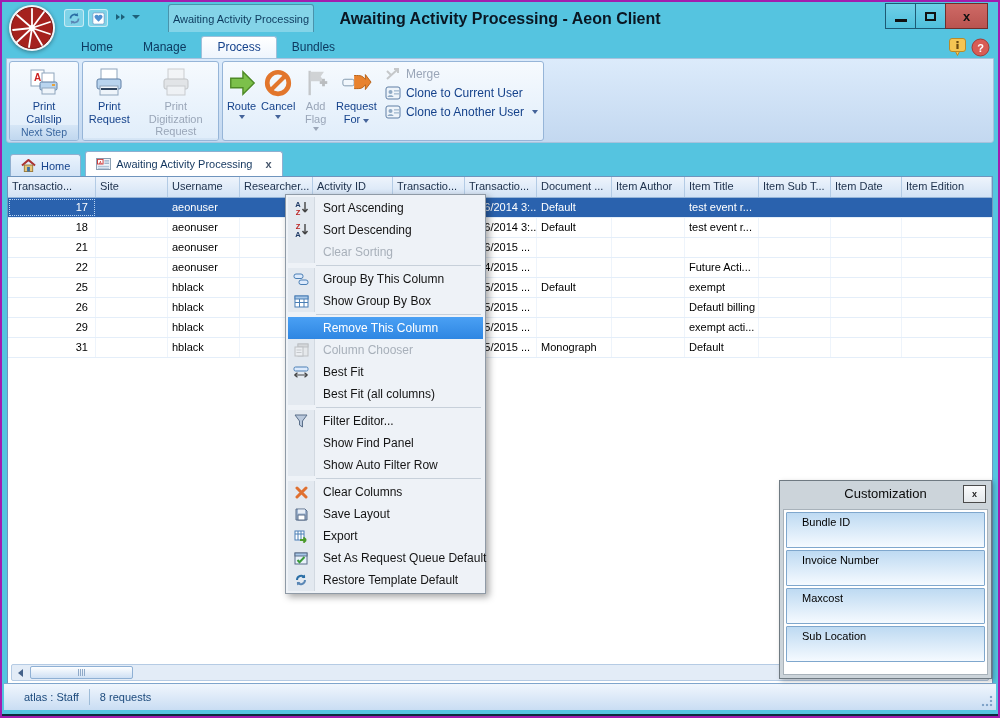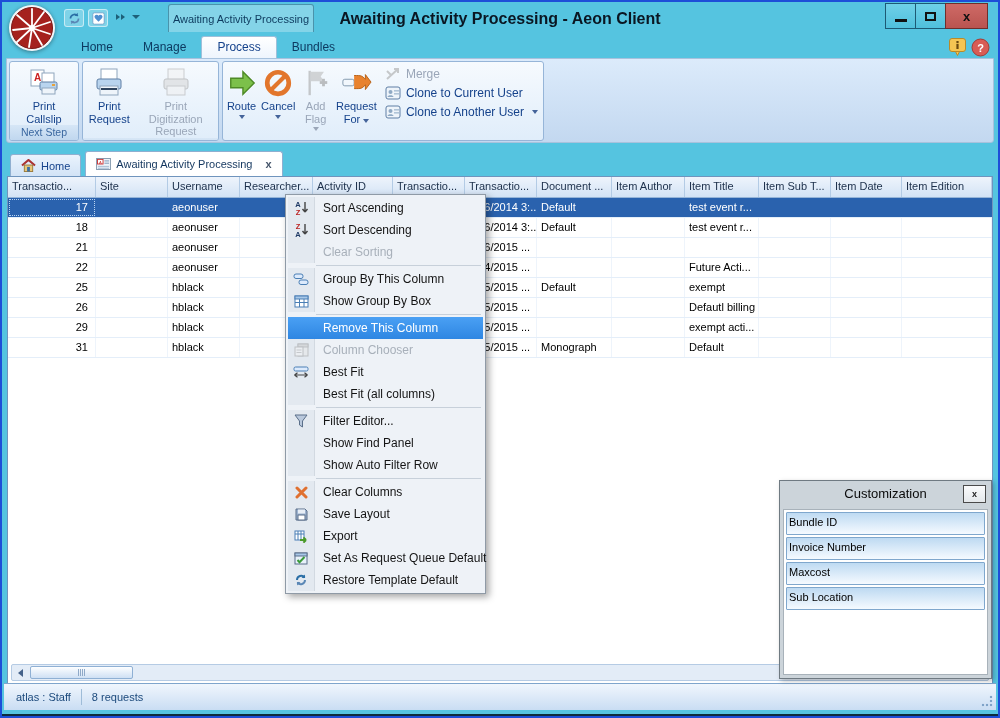--- a/index.html
+++ b/index.html
@@ -1,17 +1,17 @@
 <!DOCTYPE html>
 <html><head>
 <meta charset="utf-8">
 <style>
 * { margin:0; padding:0; box-sizing:border-box; }
 body { font-family:"Liberation Sans", sans-serif; background:#333; }
-.window { position:relative; width:1000px; height:718px; background:#55c4e0; border:2px solid #1d4ed8; overflow:hidden; }
+.window { position:relative; width:1000px; height:718px; background:#55c4e0; border:2px solid #a21caf; overflow:hidden; }
 
 
 .titlebar { position:relative; height:32px; }
 .logo { position:absolute; left:6px; top:2px; width:48px; height:48px; z-index:30; filter:drop-shadow(0 1px 2px rgba(0,0,0,.4)); }
 .qat { position:absolute; left:62px; top:7px; display:flex; gap:4px; align-items:center; }
 .qat-btn { width:20px; height:18px; border:1px solid rgba(255,255,255,.55); border-radius:3px; background:rgba(255,255,255,.25); display:flex; align-items:center; justify-content:center; }
 .chevrons { position:absolute; left:114px; top:12px; display:flex; gap:7px; align-items:center; }
 .tri-r { width:0; height:0; border-top:3px solid transparent; border-bottom:3px solid transparent; border-left:4px solid #1e6079; }
 .tri-d { width:0; height:0; border-left:4px solid transparent; border-right:4px solid transparent; border-top:4px solid #1e6079; }
 .active-doc { position:absolute; left:166px; top:2px; width:146px; height:28px; background:rgba(255,255,255,.28); border:1px solid rgba(18,82,110,.5); border-bottom:none; border-radius:3px 3px 0 0; display:flex; align-items:center; justify-content:center; font-size:11px; color:#0d3a5e; }
@@ -83,24 +83,24 @@
 .mi.hl .mic { background:transparent; border-right-color:transparent; }
 .mi.hl .mil { color:#fff; }
 .msep { height:1px; background:#c7d0da; margin:2px 2px 2px 28px; }
 
 
 .custpanel { position:absolute; left:777px; top:478px; width:213px; height:199px; background:#ccd4da; border:1px solid #6f7a82; box-shadow:2px 2px 5px rgba(0,0,0,.25); z-index:55; }
 .custhead { position:relative; height:26px; }
 .custtitle { text-align:center; font-size:13px; color:#0a0a0a; padding-top:5px; }
 .custclose { position:absolute; right:5px; top:4px; width:23px; height:18px; background:linear-gradient(#fafbfc,#e4e8eb); border:1px solid #4a4a4a; font-size:9px; font-weight:bold; color:#222; text-align:center; line-height:16px; }
 .custbody { margin:2px 3px 3px; height:166px; background:#fff; border:1px solid #a8b2ba; padding:2px; }
-.chip { height:23px; margin-bottom:2px; background:linear-gradient(#bedaf2,#f5faff); border:1px solid #7fa7cd; border-radius:1px; font-size:11px; color:#000; padding:3px 0 0 2px; }
-
-
-.statusbar { position:absolute; left:2px; right:2px; bottom:6px; height:27px; background:linear-gradient(#f0f6fd,#c9ddf3); border-top:1px solid #7fa5cc; display:flex; align-items:center; padding:0 12px; gap:10px; }
+.chip { height:36px; margin-bottom:2px; background:linear-gradient(#bedaf2,#f5faff); border:1px solid #7fa7cd; border-radius:1px; font-size:11px; color:#000; padding:3px 0 0 15px; }
+
+
+.statusbar { position:absolute; left:2px; right:2px; bottom:6px; height:27px; background:linear-gradient(#f0f6fd,#c9ddf3); border-top:1px solid #7fa5cc; display:flex; align-items:center; padding:0 20px; gap:10px; }
 .sbtext { font-size:11px; color:#1c4a7c; }
 .sbsep { width:1px; height:16px; background:#9ebcd8; }
 .grip { position:absolute; right:3px; bottom:3px; width:12px; height:12px;
   background:
    radial-gradient(circle at 10px 10px, #7fa3c8 1.3px, transparent 1.6px),
    radial-gradient(circle at 10px 6px,  #7fa3c8 1.3px, transparent 1.6px),
    radial-gradient(circle at 6px 10px,  #7fa3c8 1.3px, transparent 1.6px),
    radial-gradient(circle at 10px 2px,  #7fa3c8 1.3px, transparent 1.6px),
    radial-gradient(circle at 2px 10px,  #7fa3c8 1.3px, transparent 1.6px);
 }

